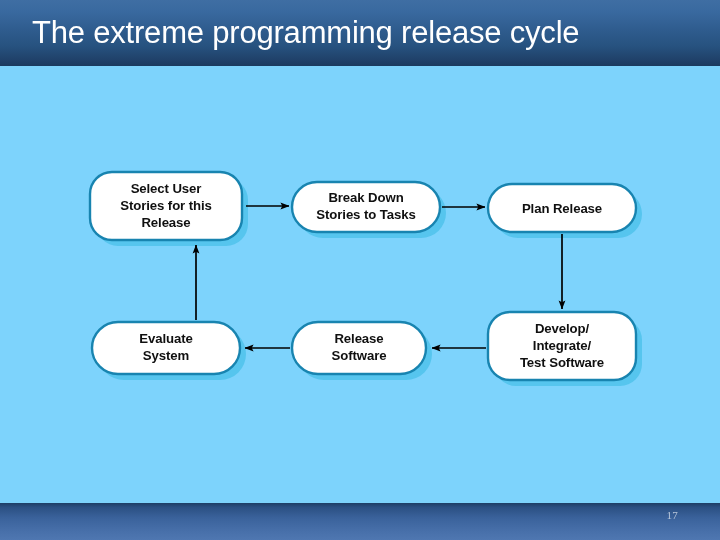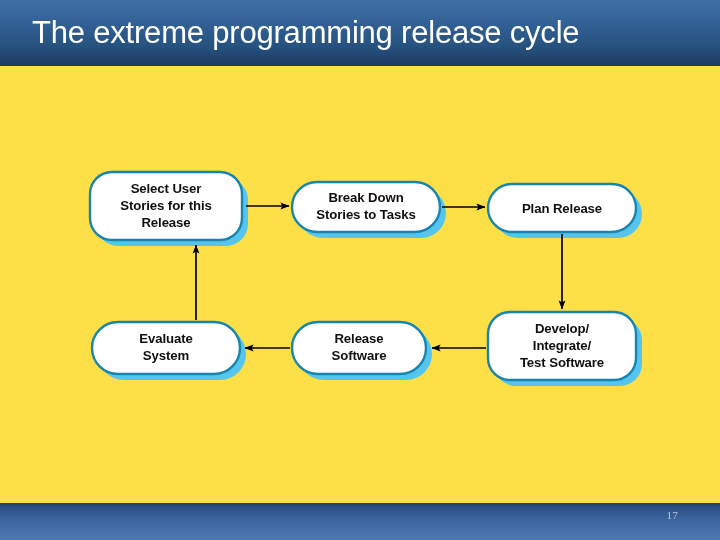--- a/index.html
+++ b/index.html
@@ -50,21 +50,21 @@
     font-family: "Liberation Sans", sans-serif;
   }
 
   
   .canvas {
     position: absolute;
     left: 0;
     top: 66px;
     width: 720px;
     height: 437px;
-    background: #fde047;
+    background: #7dd3fc;
   }
   .diagram {
     position: absolute;
     left: 80px;
     top: 94px;     
     width: 600px;
     height: 250px;
   }
   .diagram svg {
     display: block;

